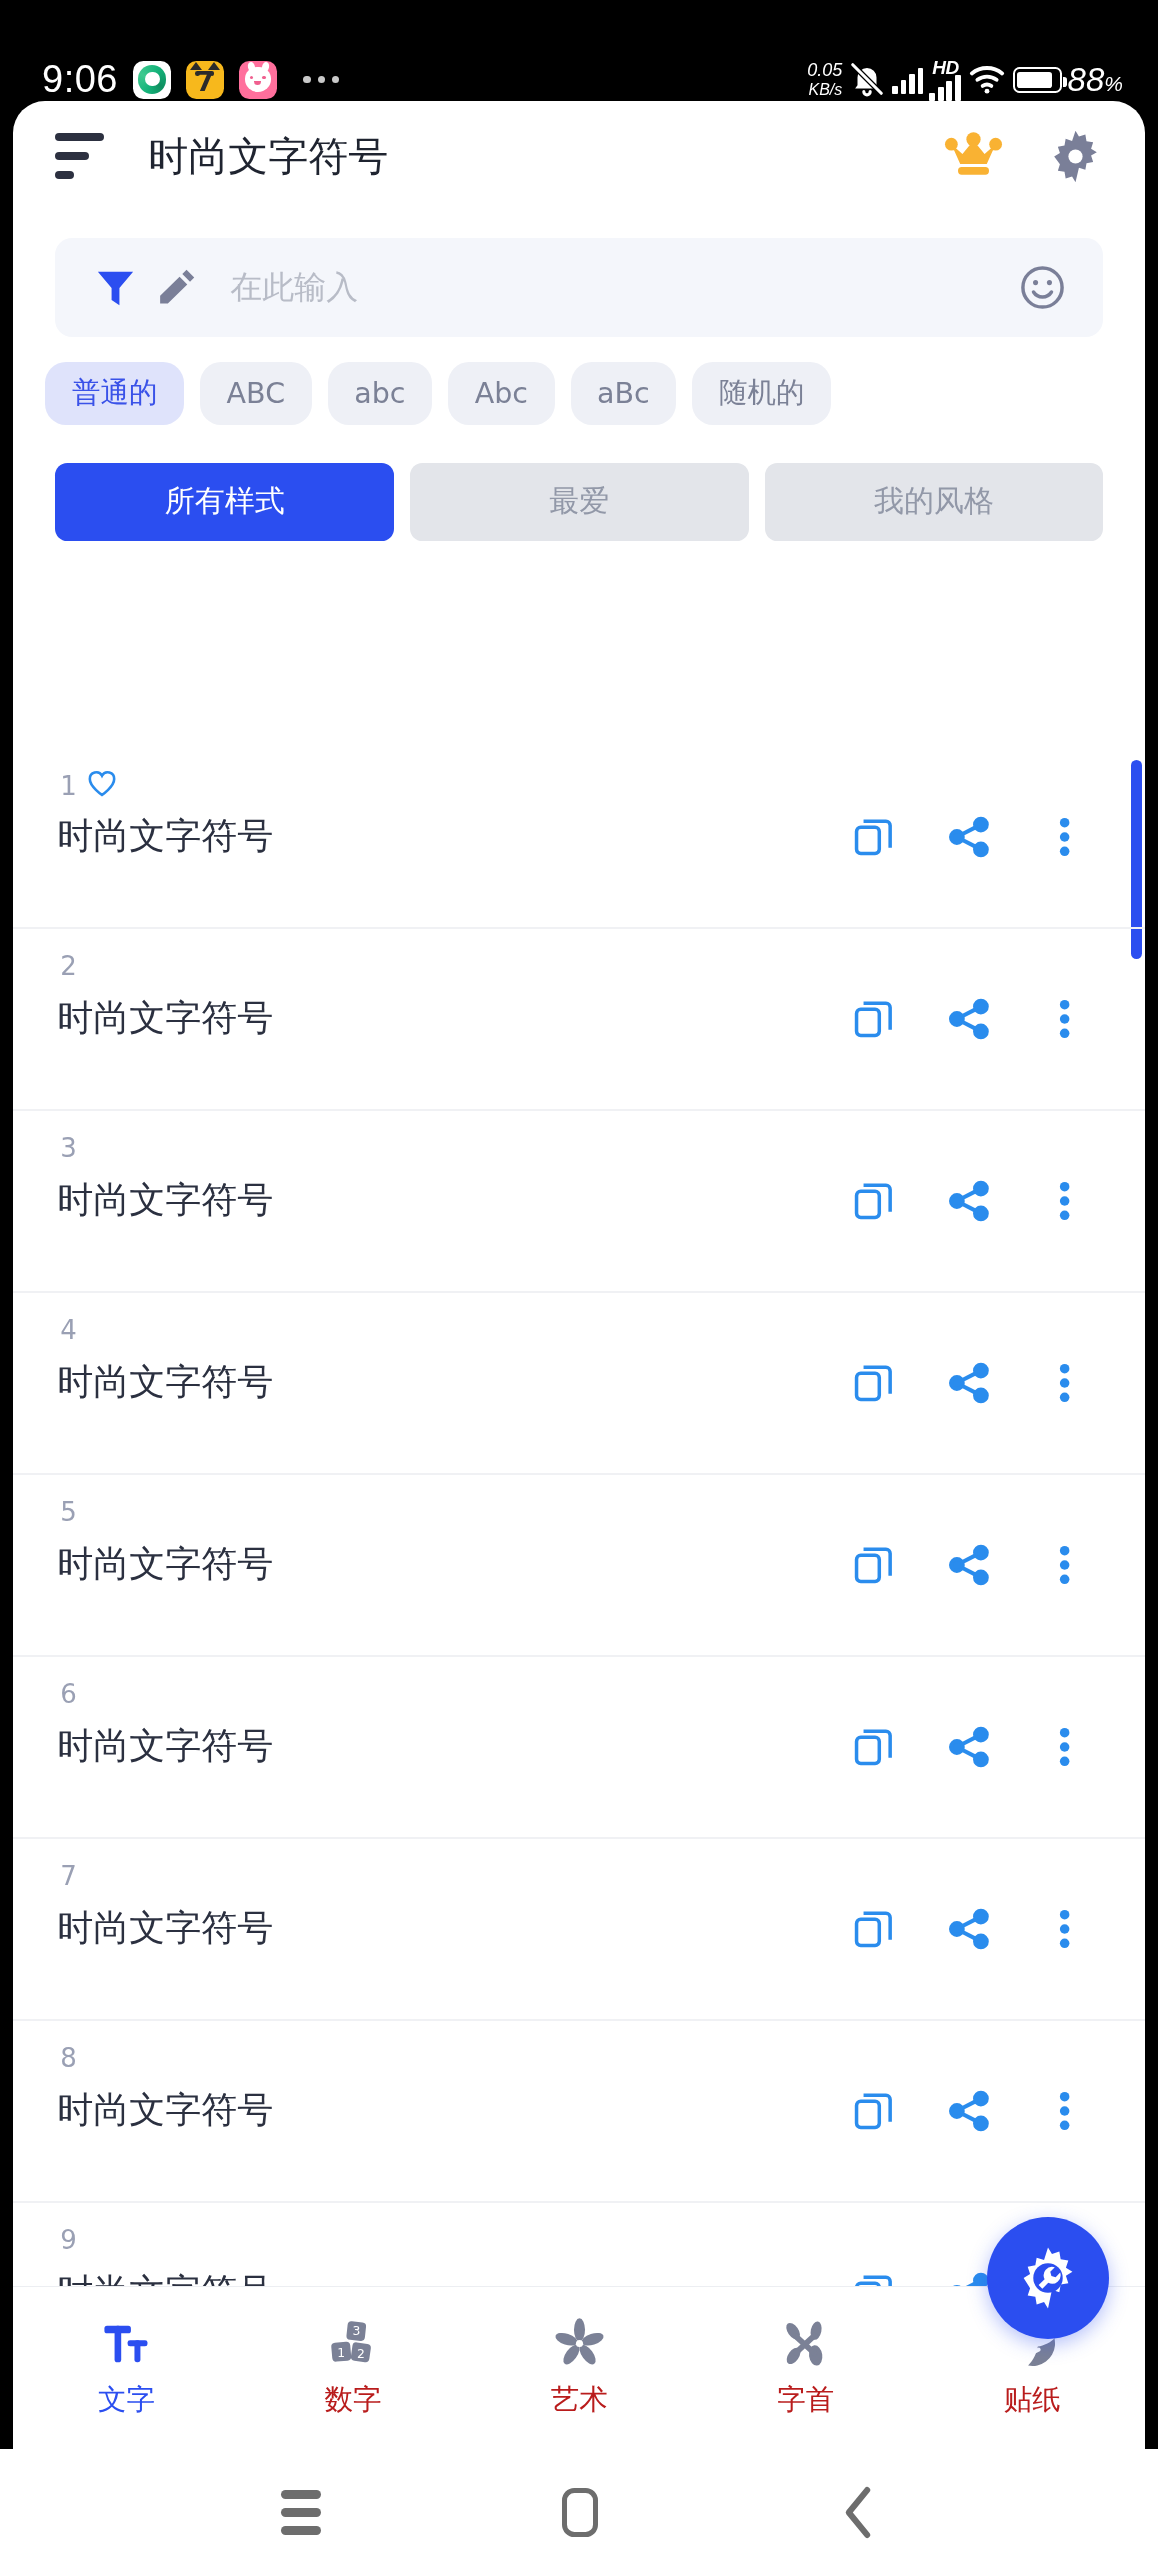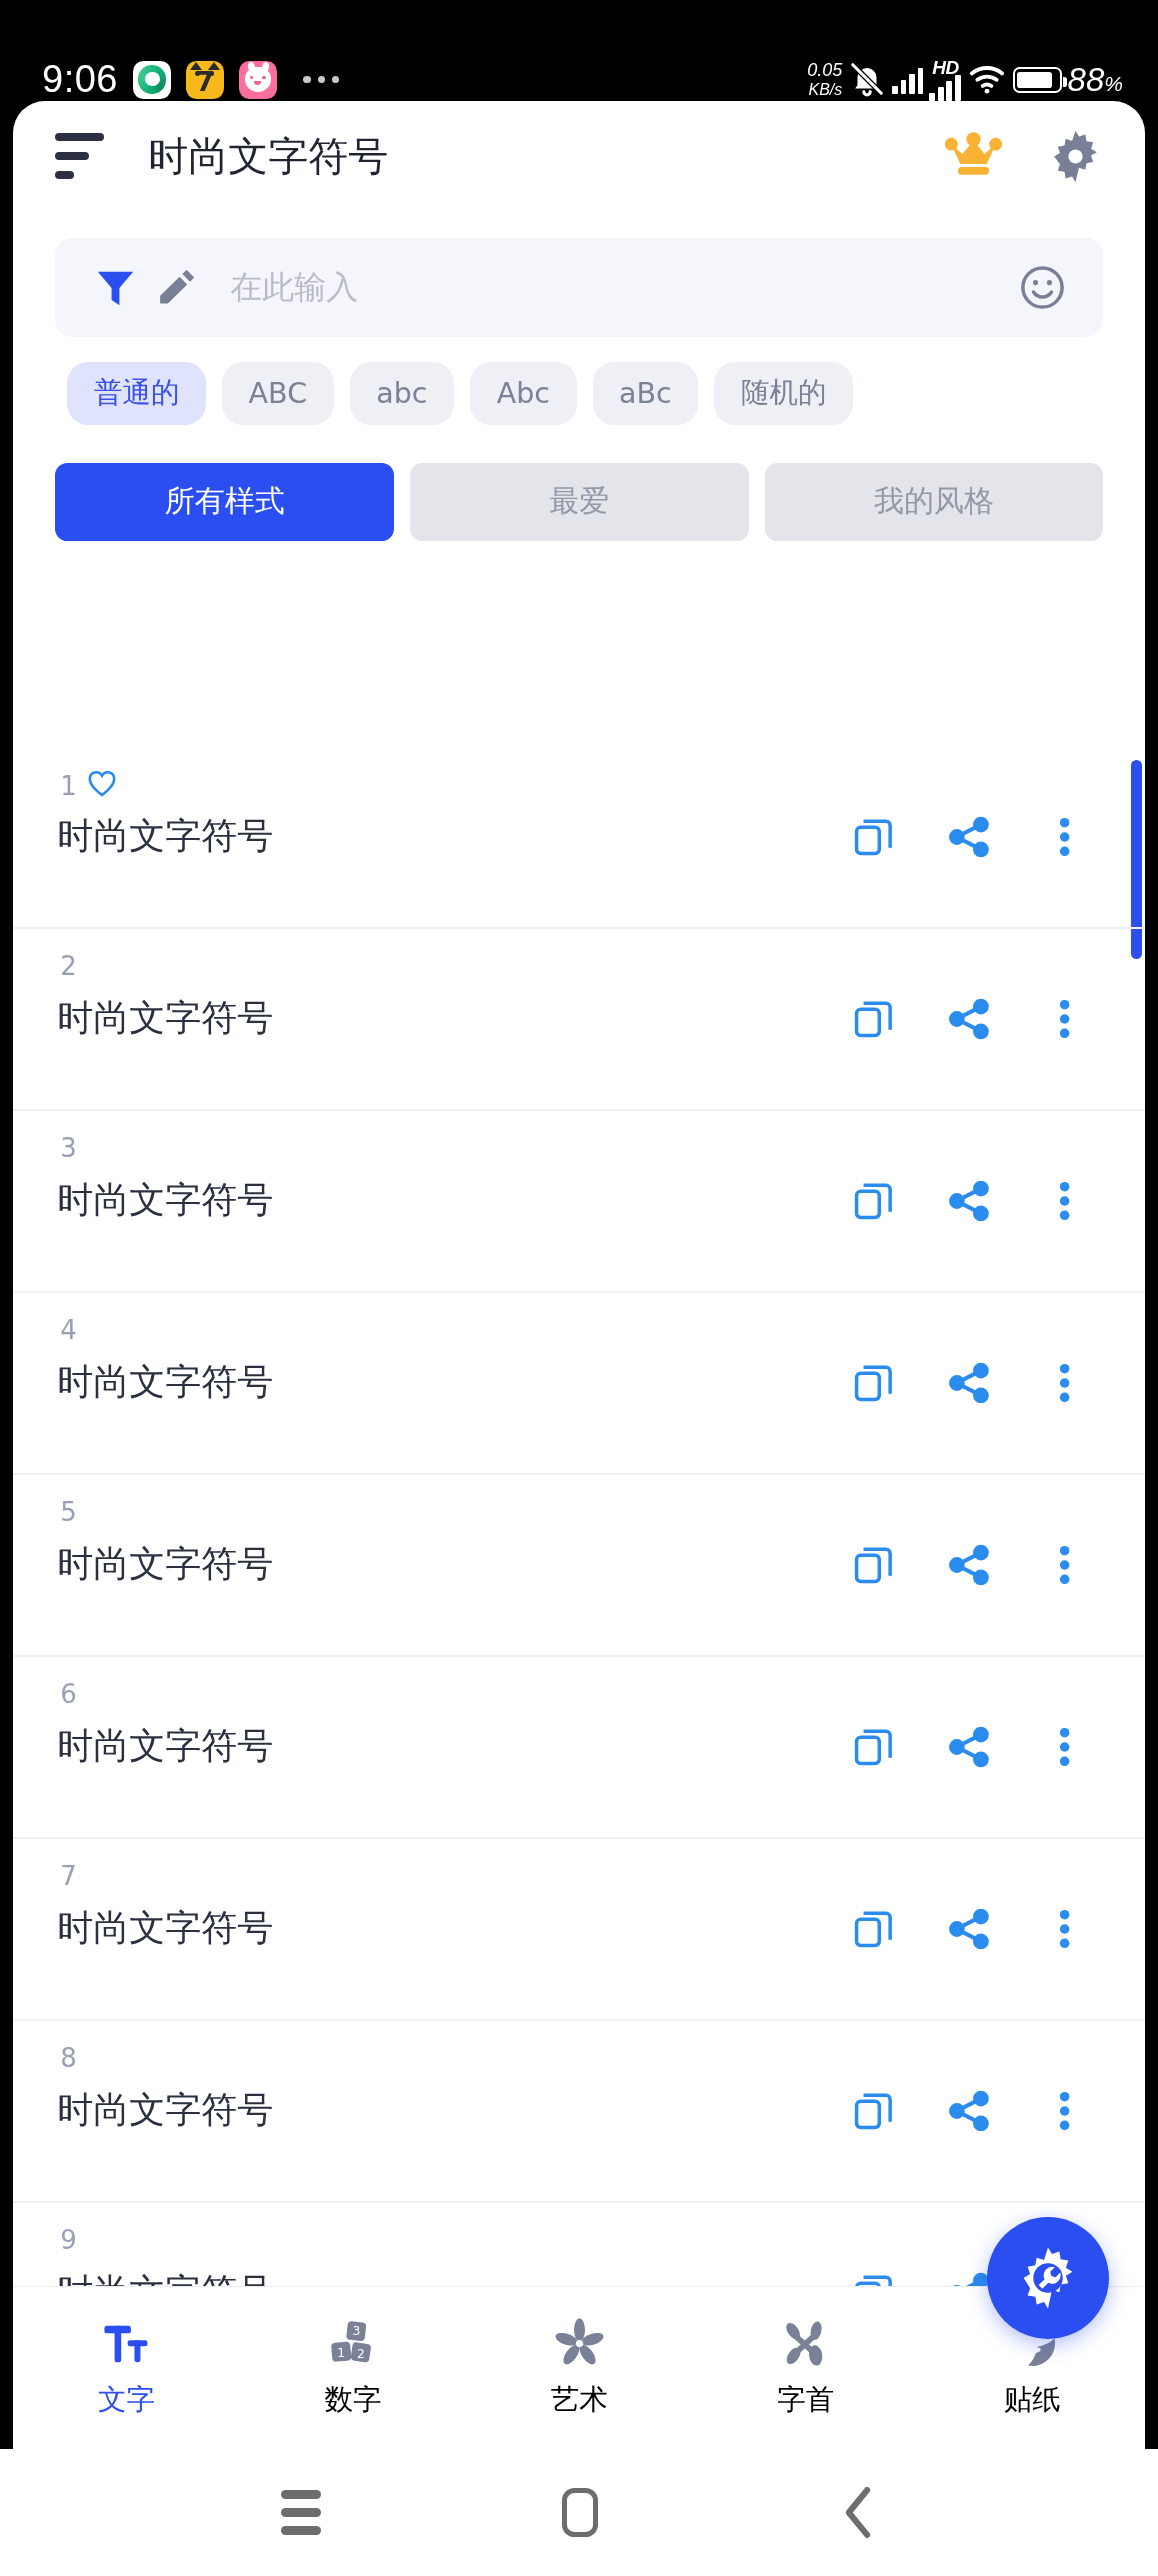--- a/index.html
+++ b/index.html
@@ -77,21 +77,21 @@
   
   .searchbar { margin:26.6px 42px 0; height:99px; background:#f4f6fb; border-radius:17px;
      display:flex; align-items:center; padding:0 30px; }
   .sb-icon { width:61px; display:flex; align-items:center; justify-content:center; cursor:pointer;}
   .search-input { flex:1; border:0; background:transparent; outline:none;
      font-size:32px; color:#b8bcc7; margin-left:23px;
      font-family:"DejaVu Sans","Liberation Sans",sans-serif; }
   .search-input::placeholder { color:#b8bcc7; }
 
   
-  .chips { display:flex; gap:16px; padding:25px 54px 0; }
+  .chips { display:flex; gap:16px; padding:25px 32px 0; }
   .chip { height:63px; padding:0 26.6px; border-radius:21px; background:#eef0f6;
      display:flex; align-items:center; justify-content:center; font-size:28.5px; color:#7b8196;
      cursor:pointer; white-space:nowrap;
      font-family:"DejaVu Sans","Liberation Sans",sans-serif; }
   .chip.active { background:#dfe3fb; color:#3a52e8; }
 
   
   .tabs { display:flex; gap:16px; padding:38px 42px 0; }
   .tab { flex:1; height:78px; border-radius:12.3px; background:#e3e5ea;
      display:flex; align-items:center; justify-content:center;
@@ -118,21 +118,21 @@
 
   
   .fab { position:absolute; right:36px; bottom:110px; width:122px; height:122px;
      border-radius:50%; background:#2b4ef0; display:flex; align-items:center; justify-content:center;
      box-shadow:0 5.7px 19px rgba(43,78,240,.35); cursor:pointer; z-index:5; }
 
   
   .bottomnav { position:absolute; bottom:0; left:0; width:1132px; height:163px;
      background:#fff; border-top:1.9px solid #eceef2; display:flex; align-items:center; }
   .navitem { flex:1; display:flex; flex-direction:column; align-items:center; gap:11.4px; cursor:pointer;}
-  .navitem .nlabel { font-size:28.5px; color:#000000;
+  .navitem .nlabel { font-size:28.5px; color:#b91c1c;
      font-family:"DejaVu Sans","Liberation Sans",sans-serif; }
   .navitem.active .nlabel { color:#2b4ef0; }
 
   
   .androidnav { position:absolute; bottom:0; left:0; width:1159px; height:127px;
      background:#fff; display:flex; align-items:center; justify-content:space-around;
      padding:0 161px; }
   .an-btn { cursor:pointer; display:flex; align-items:center; justify-content:center; width:85px; height:85px;}
   .an-recents { display:flex; flex-direction:column; gap:9.5px; }
   .an-recents i { width:40px; height:8.5px; background:#6d6d6d; border-radius:4.7px; display:block;}

